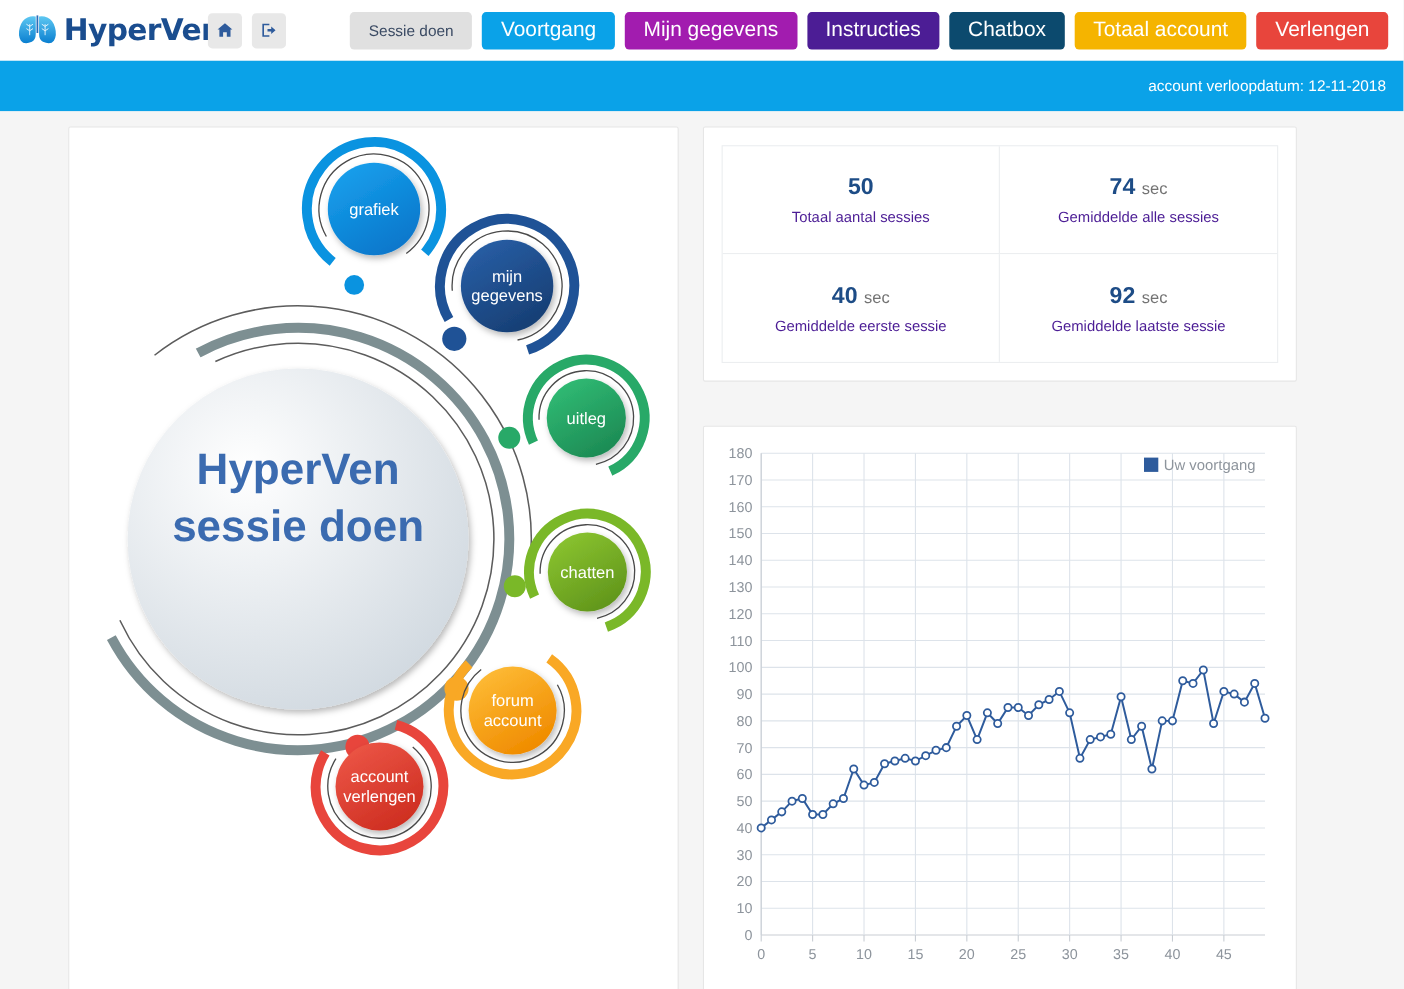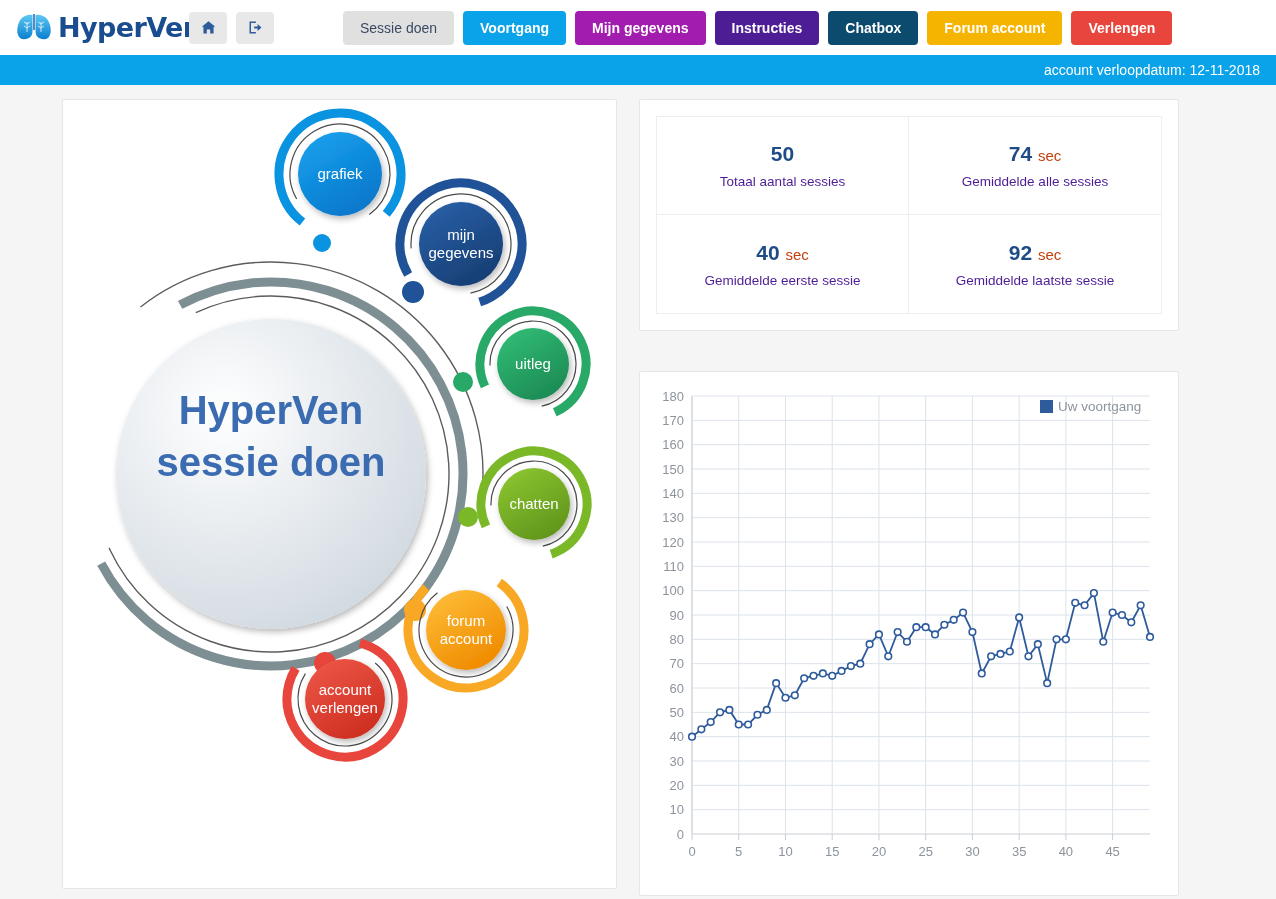--- a/index.html
+++ b/index.html
@@ -25,29 +25,29 @@
   }
   .iconbtn {
     width: 38px; height: 32px; background: #e8e8e8;
     border-radius: 4px; display: flex; align-items: center;
     justify-content: center; margin-right: 9px; cursor: pointer;
   }
   #navgap { width: 60px; }
   #navbtns { display: flex; align-items: center; gap: 9px; }
   .navbtn {
     height: 34px; border-radius: 4px; color: #fff;
-    font-size: 14px; font-weight: bold;
+    font-size: 19px; font-weight: normal;
     display: flex; align-items: center; justify-content: center;
     padding: 0 17px; cursor: pointer; white-space: nowrap;
   }
   .navbtn.inactive { background: #e0e0e0; color: #3a4a63; font-weight: normal; font-size: 14px; }
 
   
   #expirybar {
-    height: 30px; background: #0aa2e8; color: #fff;
+    height: 46px; background: #0aa2e8; color: #fff;
     display: flex; align-items: center; justify-content: flex-end;
     padding-right: 16px; font-size: 14px;
   }
 
   
   #content { display: flex; padding: 14px 0 0 0; gap: 22px; }
   #leftcol { width: 555px; margin-left: 62px; }
   #rightcol { width: 540px; }
 
   .panel {
@@ -64,21 +64,21 @@
     border: 1px solid #eceef0;
   }
   .stat-cell {
     height: 98px; display: flex; flex-direction: column;
     align-items: center; justify-content: center;
     border-right: 1px solid #eceef0; border-bottom: 1px solid #eceef0;
   }
   .stat-cell:nth-child(2n) { border-right: none; }
   .stat-cell:nth-child(n+3) { border-bottom: none; text-align: right; }
   .stat-value { font-size: 21px; color: #1d4c86; font-weight: bold; margin-bottom: 8px; }
-  .stat-value .unit { font-size: 15px; font-weight: normal; color: #c2410c; }
+  .stat-value .unit { font-size: 15px; font-weight: normal; color: #737373; }
   .stat-label { font-size: 13.5px; color: #4c1d95; }
 
   
   #chart-svg { display: block; }
   .tickfont { font-size: 13px; fill: #8d949c; font-family: "Liberation Sans", sans-serif; }
   .gridline { stroke: #dde3ea; stroke-width: 1; }
   .axisline { stroke: #c9ced4; stroke-width: 1; }
   .legendtext { font-size: 13.5px; fill: #8d949c; font-family: "Liberation Sans", sans-serif; }
 
   
@@ -135,21 +135,21 @@
     <div class="navbtn" style="background:#a21caf">
       <span>Mijn gegevens</span>
     </div>
     <div class="navbtn" style="background:#4c1d95">
       <span>Instructies</span>
     </div>
     <div class="navbtn" style="background:#0c4a6e">
       <span>Chatbox</span>
     </div>
     <div class="navbtn" style="background:#f5b400">
-      <span>Forum account</span>
+      <span>Totaal account</span>
     </div>
     <div class="navbtn" style="background:#e8453c">
       <span>Verlengen</span>
     </div>
   </div>
 </div>
 
 <div id="expirybar">
   <span>account verloopdatum: 12-11-2018</span>
 </div>

